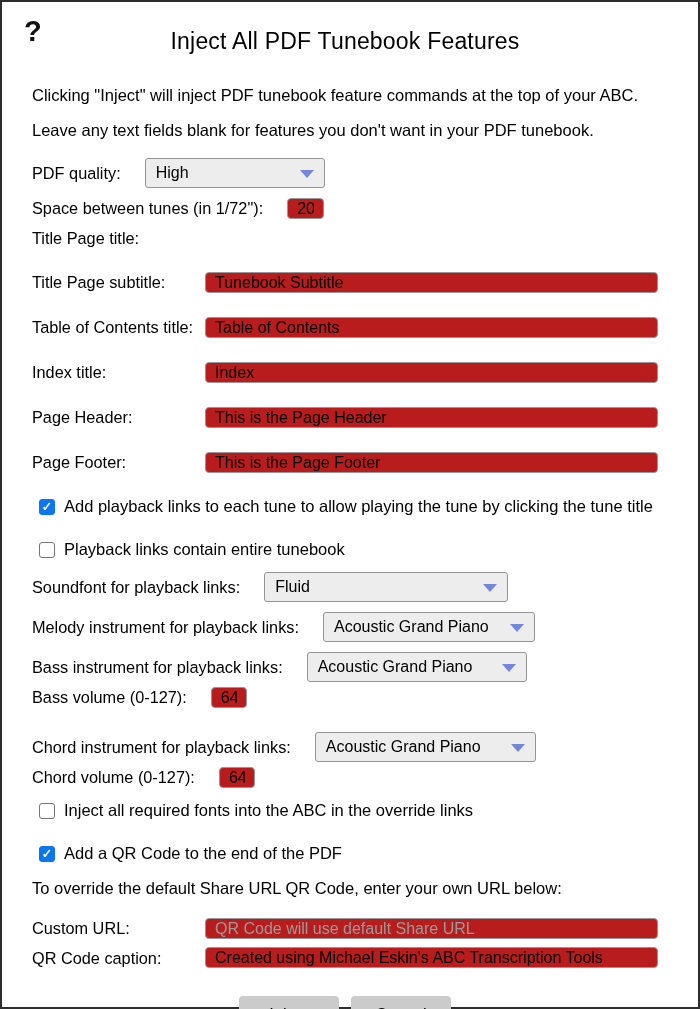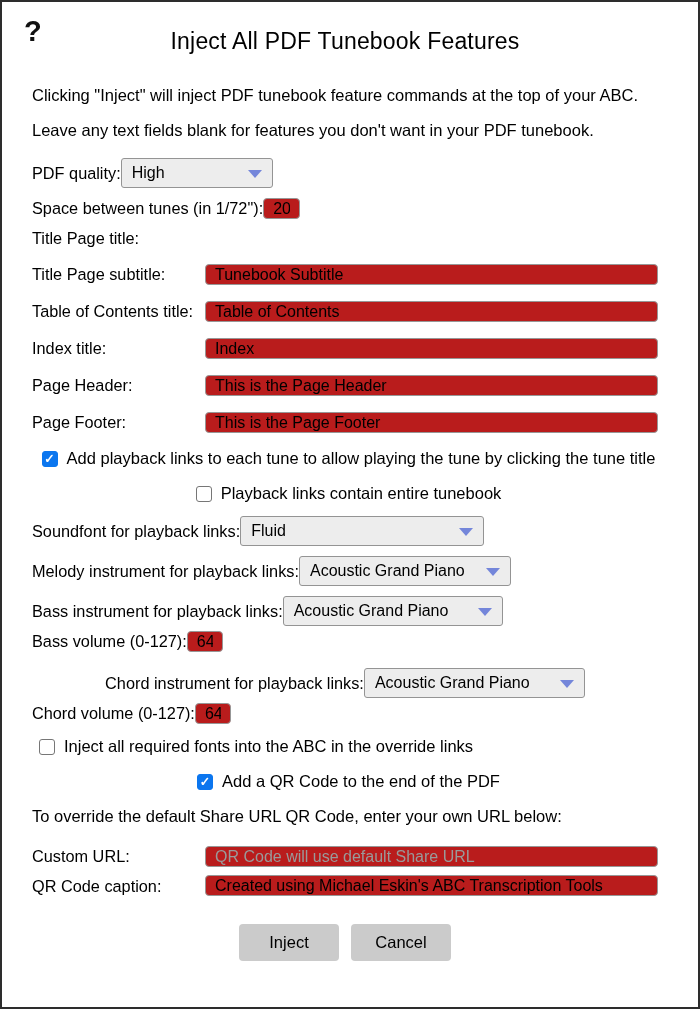--- a/index.html
+++ b/index.html
@@ -98,43 +98,43 @@
     border: none; border-radius: 4px;
     font-family: "Liberation Sans", sans-serif;
     font-size: 16.5px; color: #000;
     cursor: pointer;
   }
 
   
   .mt19 { margin-top: 19px; }
   .mt13 { margin-top: 13px; }
   .mt10 { margin-top: 10px; }
-  .mt9  { margin-top: 16px; justify-content: center; }
+  .mt9  { margin-top: 24px; }
   .mt8  { margin-top: 8px; align-items: flex-end; }
   .mt5  { margin-top: 5px; }
   .mt16 { margin-top: 16px; }
   .mt20 { margin-top: 20px; }
   .mt28 { margin-top: 28px; }
-  .gap10 { gap: 0; }
+  .gap10 { gap: 24px; }
 </style>
 </head>
 <body>
 
 <div class="dialog">
 
   <div class="help">?</div>
 
   <h1 class="title">Inject All PDF Tunebook Features</h1>
 
   <p class="intro intro1">Clicking "Inject" will inject PDF tunebook feature commands at the top of your ABC.</p>
   <p class="intro intro2">Leave any text fields blank for features you don't want in your PDF tunebook.</p>
 
   <div class="row gap10 mt19">
     <span class="lbl">PDF quality:</span>
-    <div class="combo" style="width:152px">
+    <div class="combo" style="width:180px">
       <span class="val">High</span>
       <span class="caret"></span>
     </div>
   </div>
 
   <div class="row gap10 mt10">
     <span class="lbl">Space between tunes (in 1/72"):</span>
     <input class="txt" style="width: 37px;" type="text" value="20">
   </div>
 

